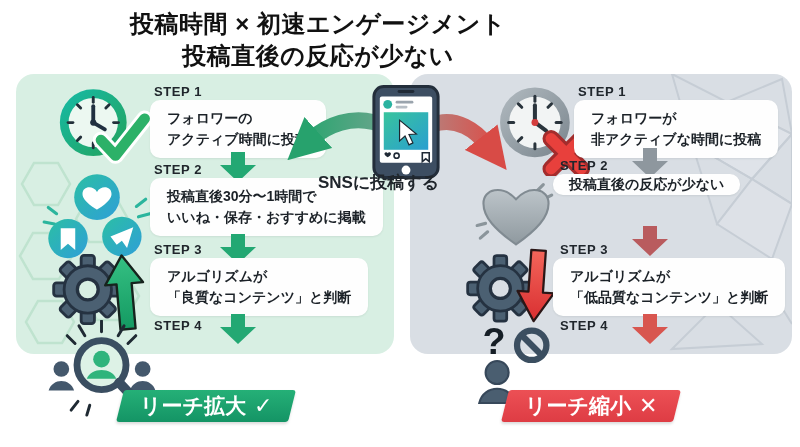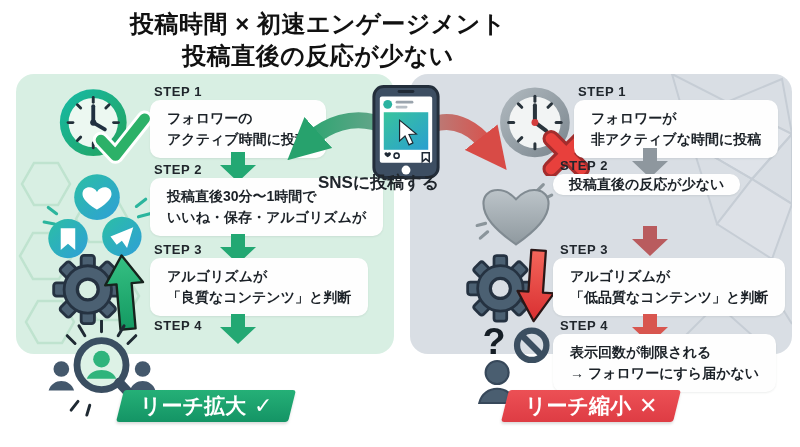--- a/index.html
+++ b/index.html
@@ -154,21 +154,21 @@
     </g>
     <circle cx="55" cy="26" r="22" fill="url(#tealG)"></circle>
     <path d="M55 21 c-3.5-6.5-14-6-14 2 c0 7.5 14 15 14 15 c0 0 14-7.5 14-15 c0-8-10.5-8.5-14-2 z" fill="#fff"></path>
     <circle cx="27" cy="66" r="19" fill="url(#tealG)"></circle>
     <path d="M20 56 h14 v21 l-7-6 l-7 6 z" fill="#fff"></path>
     <circle cx="79" cy="64" r="19" fill="url(#tealG)"></circle>
     <path d="M68 64 L90 55 L84 75 L79 68 L74 72 Z" fill="#fff"></path>
   </svg>
   <div class="step-label pl-s2-label">STEP 2</div>
   <div class="step-box pl-s2-box">投稿直後30分〜1時間で
-いいね・保存・アルゴリズムが</div>
+いいね・保存・おすすめに掲載</div>
   <svg class="darrow pl-a2" viewBox="0 0 44 30">
     <path class="fill-green" d="M15 0 H29 V13 H40 L22 30 L4 13 H15 Z"></path>
   </svg>
 
   <svg class="icon pl-s3-icon" viewBox="0 0 110 95">
     <defs>
       <linearGradient id="upG" x1="0" y1="1" x2="0" y2="0">
         <stop offset="0" stop-color="#149a62"></stop>
           <stop offset="1" stop-color="#35c083"></stop>
       </linearGradient>
@@ -334,22 +334,20 @@
   </svg>
 
   <svg class="icon pr-s4-icon" viewBox="0 0 80 82">
     <text x="8" y="34" font-size="36" font-weight="bold" fill="#161e26" font-family="Liberation Sans, sans-serif">?</text>
     <circle cx="55" cy="26" r="14" fill="none" stroke="#3b4e60" stroke-width="6"></circle>
     <line x1="45" y1="16" x2="65" y2="36" stroke="#3b4e60" stroke-width="6"></line>
     <circle cx="22" cy="52" r="11" fill="#4a5e70" stroke="#37485a" stroke-width="2"></circle>
     <path d="M5 81 C9 63 35 63 39 81 Z" fill="#4a5e70" stroke="#37485a" stroke-width="2"></path>
   </svg>
   <div class="step-label pr-s4-label">STEP 4</div>
-  <div class="step-box pr-s4-box">表示回数が制限される
-→ フォロワーにすら届かない</div>
 
   <div class="badge badge-red pr-badge">
     <div class="badge-inner">
       <span>リーチ縮小</span>
       <span class="badge-mark">✕</span>
     </div>
   </div>
 </div>
 
 <svg class="overlay" width="800" height="447" viewBox="0 0 800 447">

